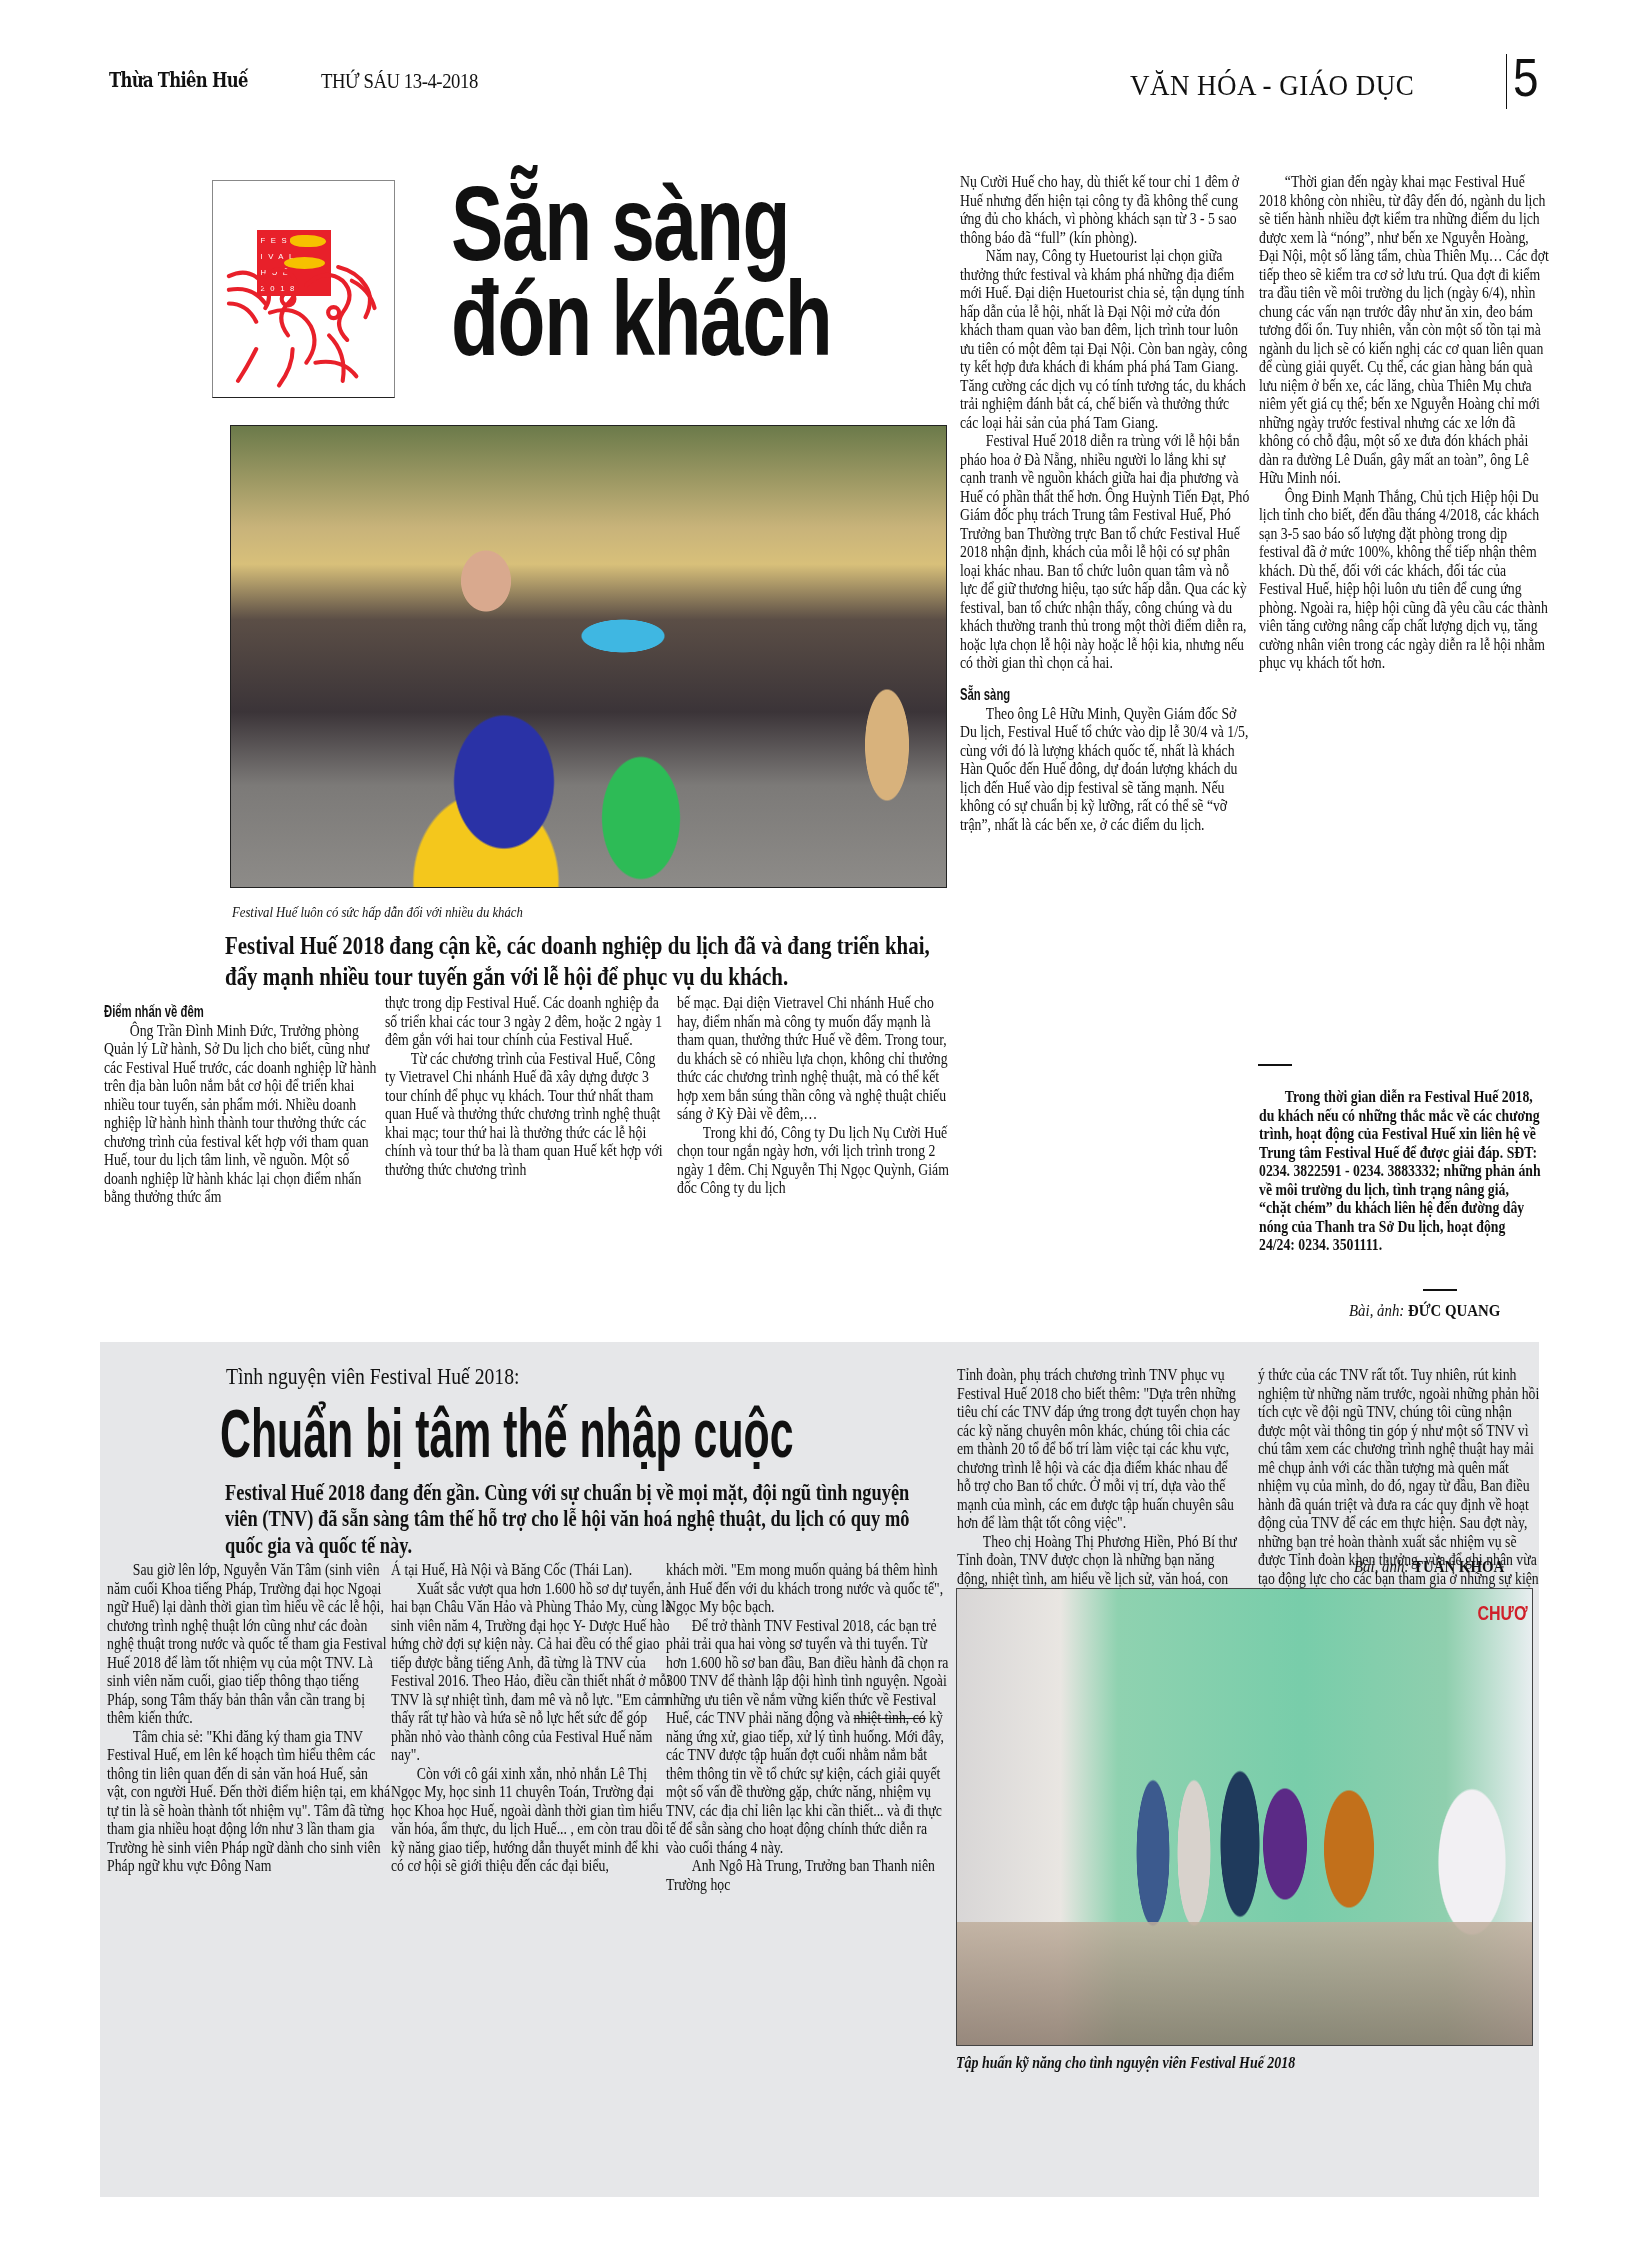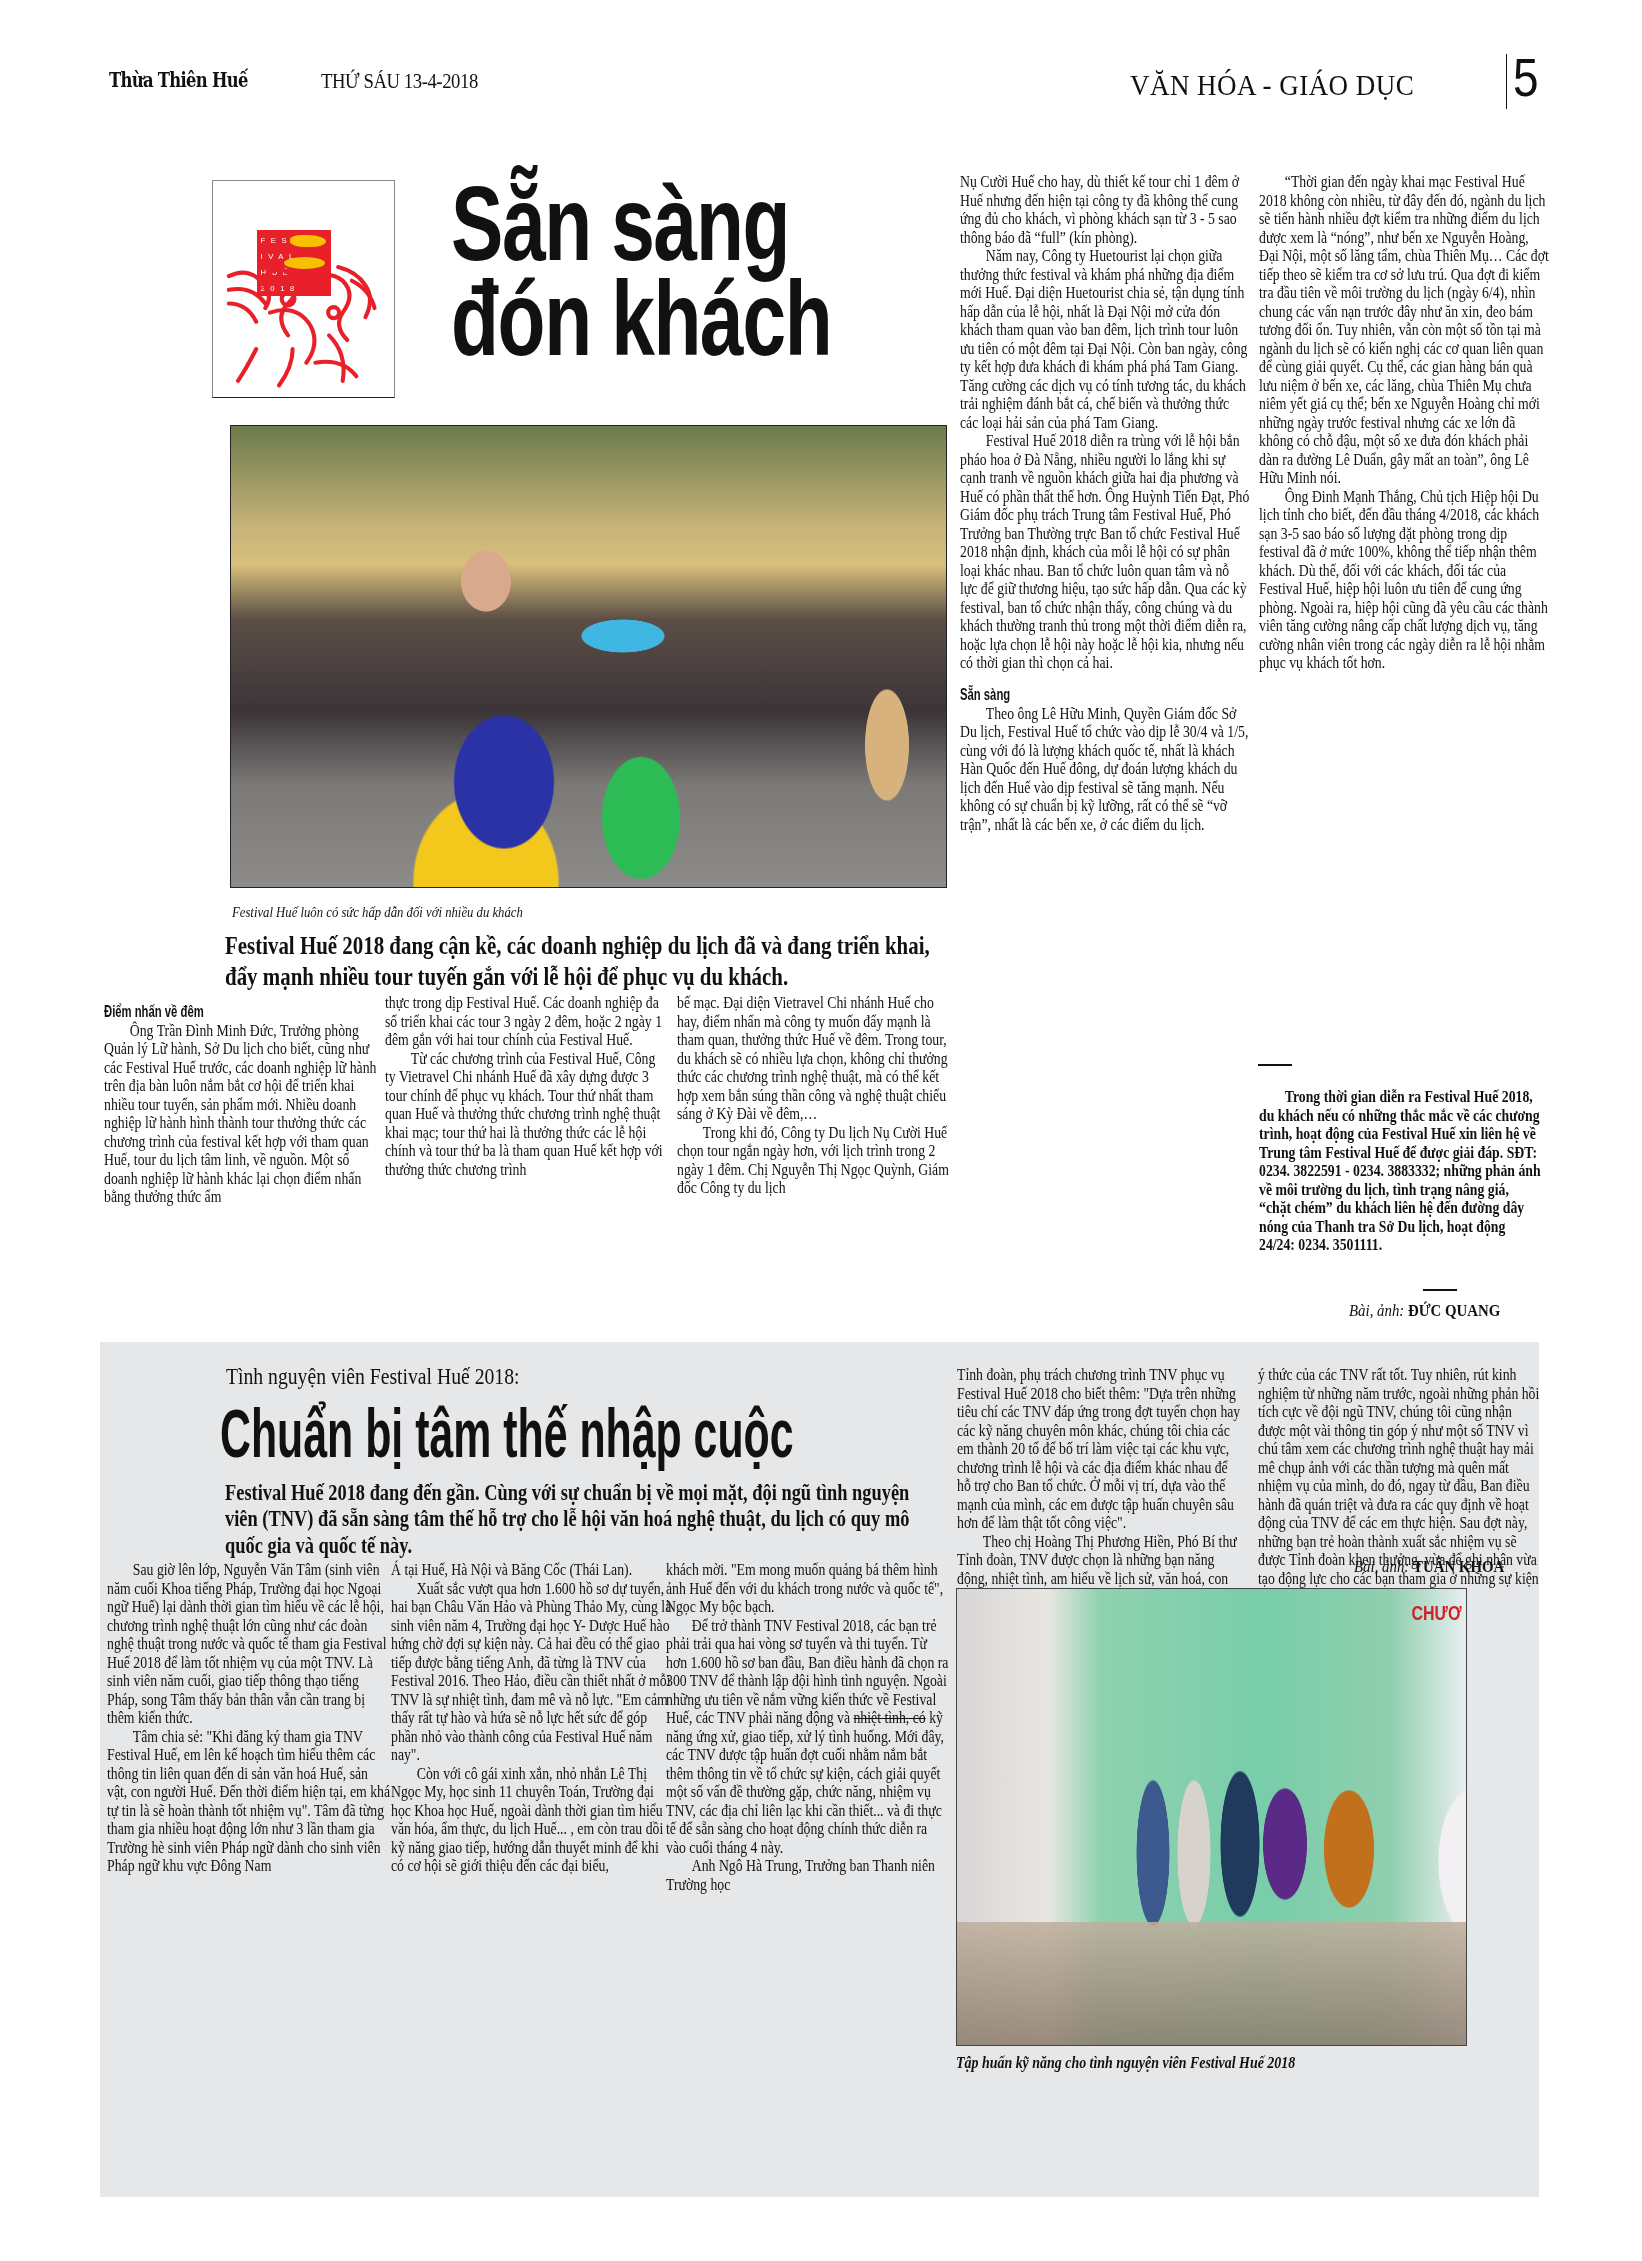--- a/index.html
+++ b/index.html
@@ -60,21 +60,21 @@
   .byline1 i { font-style: italic; }
   .byline1 b { font-weight: bold; }
 
   
   .graybox { left: 100px; top: 1342px; width: 1439px; height: 855px; background: #e6e7e9; }
   .kicker2 { left: 226px; top: 1363px; font-size: 24px; transform: scaleX(0.82); transform-origin: left; white-space: nowrap; }
   .hl2 { left: 220px; top: 1395px; font-family: "Liberation Sans", sans-serif; font-weight: bold; font-size: 68px; line-height: 77px; transform: scaleX(0.63); transform-origin: left top; white-space: nowrap; }
   .lead2 { left: 225px; top: 1480px; width: 729px; font-weight: bold; font-size: 23px; line-height: 26.4px; transform: scaleX(0.8); transform-origin: left top; width: 889px; }
   .byline2 { left: 1354px; top: 1557px; font-size: 17.3px; transform: scaleX(0.86); transform-origin: left; white-space: nowrap; }
 
-  .photo2 { left: 956px; top: 1588px; width: 511px; height: 458px; border: 0.5px solid #444; overflow: hidden;
+  .photo2 { left: 956px; top: 1588px; width: 577px; height: 458px; border: 0.5px solid #444; overflow: hidden;
     background:
       radial-gradient(ellipse 55px 119px at 515px 273px, #f2f0f3 60%, transparent 62%),
       radial-gradient(ellipse 41px 96px at 392px 260px, #c2701b 60%, transparent 62%),
       radial-gradient(ellipse 36px 91px at 328px 255px, #5b2a86 60%, transparent 62%),
       radial-gradient(ellipse 32px 119px at 283px 255px, #1f3a5c 60%, transparent 62%),
       radial-gradient(ellipse 27px 119px at 237px 264px, #d8d2cc 60%, transparent 62%),
       radial-gradient(ellipse 27px 119px at 196px 264px, #3c5a8e 60%, transparent 62%),
       linear-gradient(90deg, #d8d6d6 0%, #e9e6e2 18%, #8fd2b0 28%, #78cdaa 60%, #8fcfae 85%, #e8eef0 100%);
   }
   .photo2 .floor { position: absolute; left: 0; right: 0; bottom: 0; height: 123px; background: linear-gradient(180deg, #bfae9c, #8b7a6c); opacity: 0.85; }

